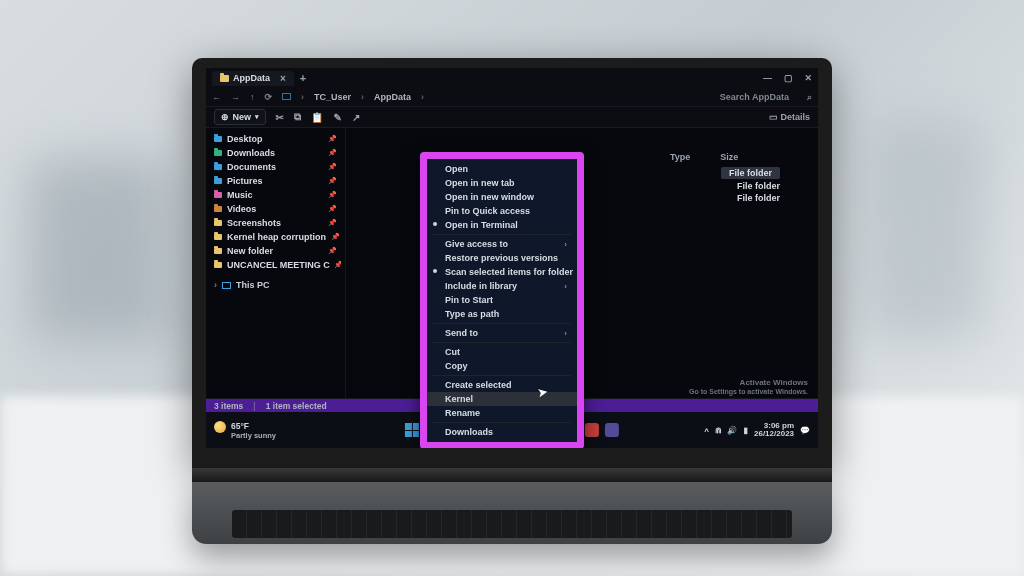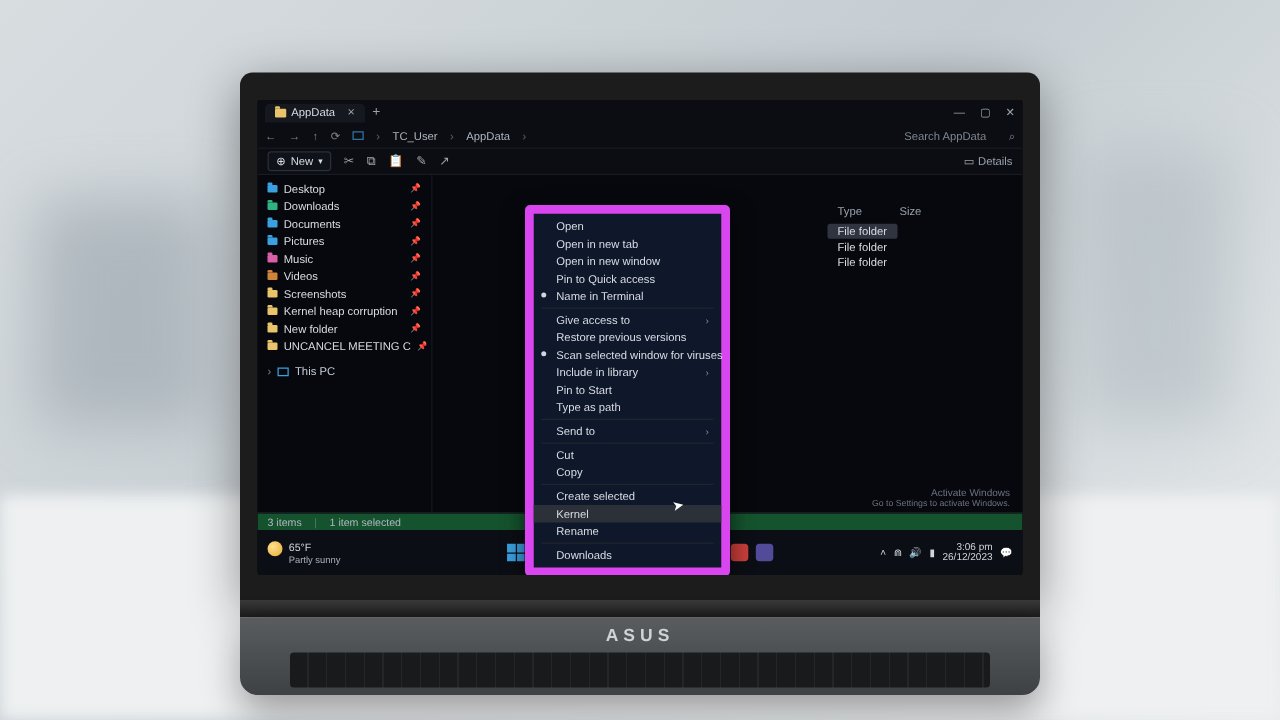--- a/index.html
+++ b/index.html
@@ -15,22 +15,23 @@
   .bg-blur2 { position:absolute; right:40px; top:120px; width:120px; height:220px; background:#a9b4bb; filter:blur(26px); opacity:.5; }
   .desk { position:absolute; left:0; bottom:0; width:100%; height:180px; background:#eef0f1; filter:blur(6px); }
 
   
   .laptop {
     position:absolute; left:50%; top:58px; transform:translateX(-50%);
     width:640px;
   }
   .bezel {
     background:#1c1c1c; border-radius:10px 10px 0 0;
-    padding:22px 14px 20px 14px;
+    padding:10px 14px 20px 14px;
     box-shadow:0 10px 40px rgba(0,0,0,.4);
+    font-weight:bold;
   }
   .screen {
     width:100%; height:380px; background:#07080d;
     color:#d8dde4; font-size:9px; position:relative; overflow:hidden;
     border-radius:2px;
   }
   .hinge { height:14px; background:linear-gradient(#3a3a3a,#1a1a1a); }
   .base {
     height:62px; background:linear-gradient(#5a5d60,#3e4144);
     border-radius:0 0 14px 14px; position:relative;
@@ -67,21 +68,21 @@
   .pin { margin-left:auto; color:#6c7480; font-size:7px;}
   .side-sep { height:6px; }
   .thispc { display:flex; align-items:center; gap:5px; padding:2px 4px; color:#c7cfda;}
   .pc-ico { width:9px;height:7px;border:1px solid #3aa0e0;display:inline-block;}
 
   .main { flex:1; position:relative; }
 
   
   .rightlist { position:absolute; right:8px; top:24px; width:140px; }
   .rl-head { display:flex; color:#9aa2ad; gap:30px; padding-bottom:4px;}
-  .rl-row { display:flex; gap:30px; padding:1px 0;}
+  .rl-row { display:flex; gap:30px; padding:1px 0;justify-content:flex-end;}
   .rl-row.sel span:first-child { background:#2f3440; padding:1px 8px; border-radius:2px; margin-left:-8px;}
 
   
   .ctx {
     position:absolute; left:214px; top:84px; width:164px;
     background:#0f172a; border:7px solid #d946ef; border-radius:4px;
     padding:3px 0; font-size:9px; box-shadow:0 6px 18px rgba(0,0,0,.6);
     z-index:5;
   }
   .ctx-item { display:flex; align-items:center; padding:2px 10px 2px 18px; position:relative; white-space:nowrap;}
@@ -90,21 +91,21 @@
   .ctx-item .bullet { position:absolute; left:6px; top:4px; width:4px;height:4px;border-radius:50%;background:#cfd6e0;}
   .ctx-sep { height:1px; background:#20242d; margin:2px 6px;}
   .cursor { position:absolute; left:332px; top:318px; z-index:6; color:#fff; font-size:11px; transform:rotate(-10deg);}
 
   
   .filecol { position:absolute; left:148px; top:84px; width:70px;}
   .filecol .hdr { color:#9aa2ad; padding:0 0 4px 8px;}
   .frow { display:flex; align-items:center; gap:4px; padding:2px 6px;}
   .frow.sel { background:#2f3440; }
 
-  .status { height:14px; display:flex; align-items:center; gap:10px; padding:0 8px; font-size:8.5px; color:#aeb6c0; background:#14532d; border-top:1px solid #14171e;}
+  .status { height:14px; display:flex; align-items:center; gap:10px; padding:0 8px; font-size:8.5px; color:#aeb6c0; background:#4c1d95; border-top:1px solid #14171e;}
   .watermark { position:absolute; right:10px; bottom:52px; font-size:8px; color:#6b7280; text-align:right; line-height:1.2;}
 
   
   .taskbar { position:absolute; left:0; right:0; bottom:0; height:36px; background:#0b0e14; display:flex; align-items:center; padding:0 8px; gap:6px;}
   .weather { display:flex; gap:5px; font-size:8.5px; color:#cfd6e0;}
   .sun { width:12px;height:12px;border-radius:50%;background:radial-gradient(circle at 35% 35%,#ffe08a,#e6a936);}
   .tb-center { position:absolute; left:50%; transform:translateX(-50%); display:flex; align-items:center; gap:6px;}
   .start { width:14px;height:14px; display:grid; grid-template-columns:1fr 1fr; grid-template-rows:1fr 1fr; gap:1px;}
   .start div{background:#3aa0e0;}
   .searchpill { display:flex; align-items:center; gap:4px; background:#1a1e27; border-radius:10px; padding:2px 8px; font-size:8.5px; color:#cfd6e0;}
@@ -281,33 +282,33 @@
             <span>Open in new tab</span>
           </div>
           <div class="ctx-item">
             <span>Open in new window</span>
           </div>
           <div class="ctx-item">
             <span>Pin to Quick access</span>
           </div>
           <div class="ctx-item">
             <span class="bullet"></span>
-            <span>Name in Terminal</span>
+            <span>Open in Terminal</span>
           </div>
           <div class="ctx-sep"></div>
           <div class="ctx-item">
             <span>Give access to</span>
             <span class="arr">›</span>
           </div>
           <div class="ctx-item">
             <span>Restore previous versions</span>
           </div>
           <div class="ctx-item">
             <span class="bullet"></span>
-            <span>Scan selected window for viruses</span>
+            <span>Scan selected items for folder</span>
           </div>
           <div class="ctx-item">
             <span>Include in library</span>
             <span class="arr">›</span>
           </div>
           <div class="ctx-item">
             <span>Pin to Start</span>
           </div>
           <div class="ctx-item">
             <span>Type as path</span>
@@ -388,16 +389,15 @@
             <div>26/12/2023</div>
           </div>
           <span>💬</span>
         </div>
       </div>
 
     </div>
   </div>
   <div class="hinge"></div>
   <div class="base">
-    <div class="brand">ASUS</div>
     <div class="kbd"></div>
   </div>
 </div>
 
 </body></html>

